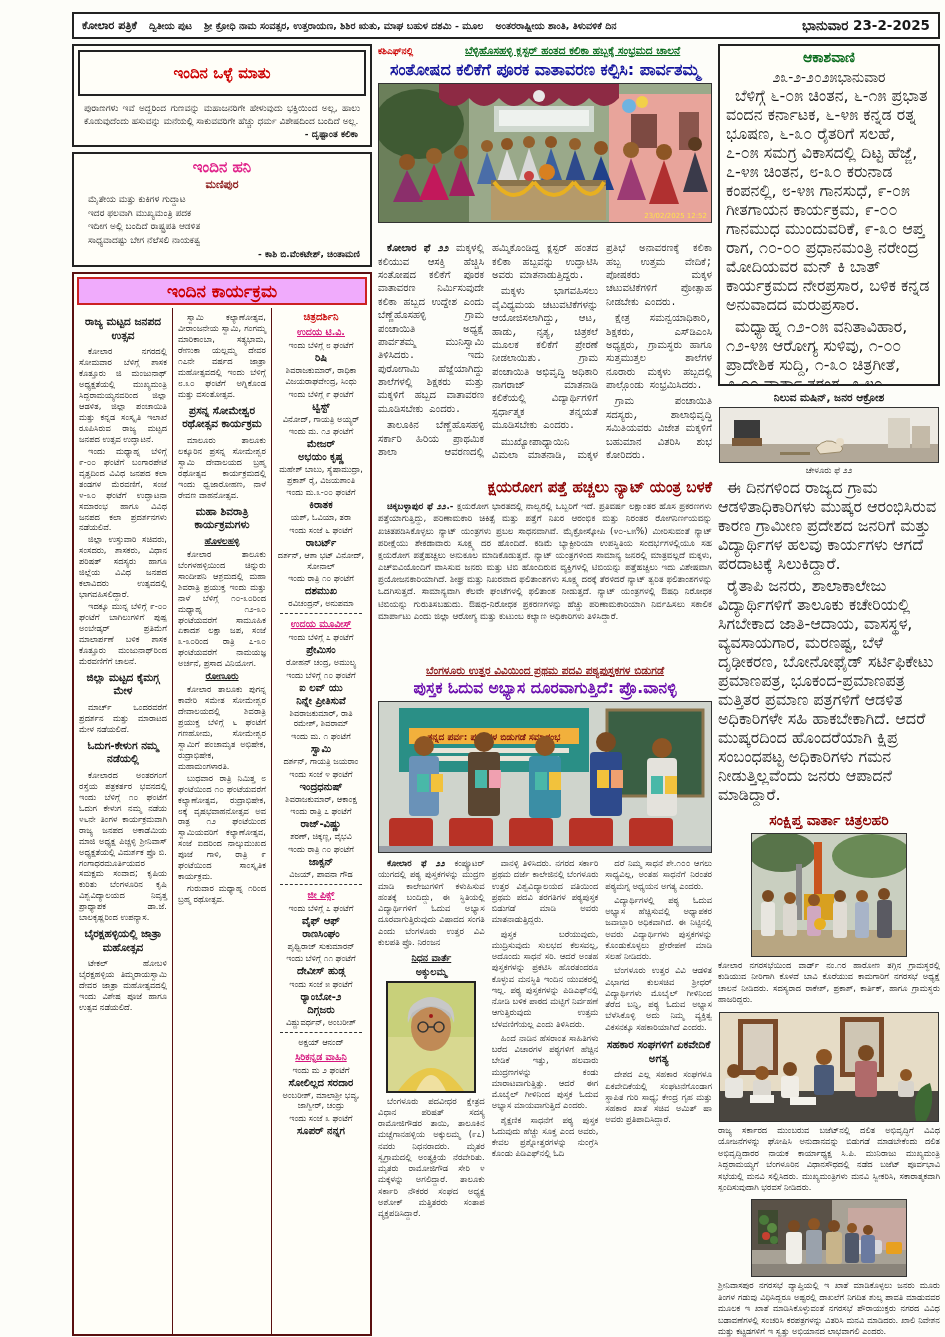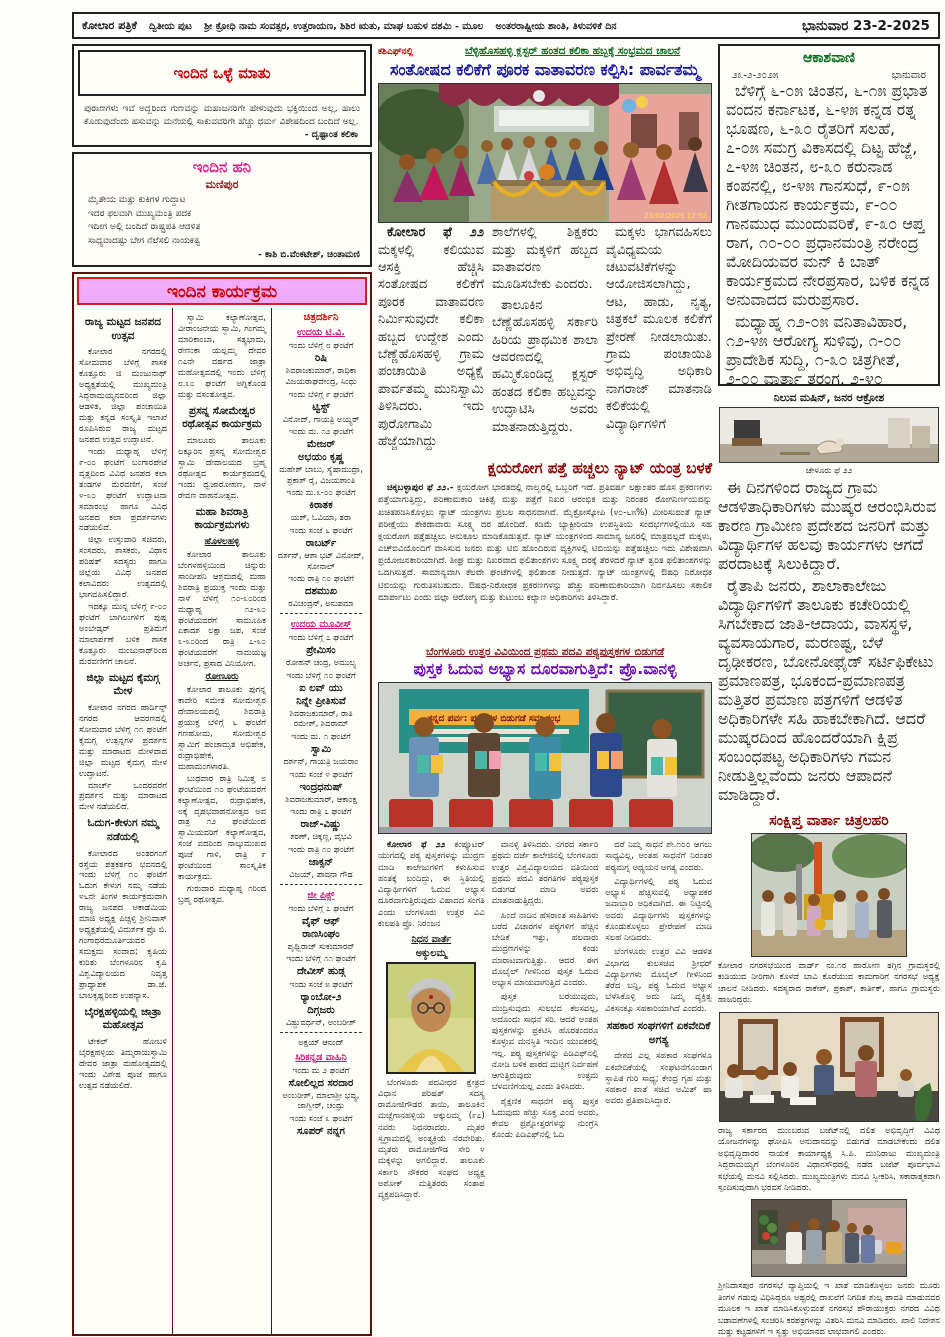--- a/index.html
+++ b/index.html
@@ -44,39 +44,39 @@
   .li-cast{font-size:8.2px;text-align:center;line-height:1.3;}
   .li-tm{font-size:8.2px;text-align:center;margin-top:2px;}
   .li-dv{border-top:1.5px dashed #333;margin:4px 3px;}
   
   .lead-top{display:flex;align-items:flex-end;gap:20px;}
   .kicker{color:#cc0000;font-size:9px;font-weight:bold;flex:none;}
   .strap{flex:1;color:#0a6b1d;font-weight:bold;font-size:10.5px;text-align:center;
          text-decoration:underline;}
   .headline{color:#14149c;font-weight:bold;font-size:16px;text-align:center;margin:3px 0 4px;line-height:1.2;}
   .photo{border:1px solid #333;display:block;}
-  .art3{column-count:3;column-gap:8px;font-size:13px;text-align:justify;line-height:1.34;
-        height:228px;overflow:hidden;margin-top:0;}
+  .art3{column-count:3;column-gap:8px;font-size:10px;text-align:justify;line-height:1.34;
+        height:228px;overflow:hidden;margin-top:19px;font-family:Liberation Mono, monospace;}
   .para{margin:0 0 3px;text-indent:9px;}
   .para b{text-indent:0;}
   .nat-head{color:#8b0000;font-weight:bold;font-size:15px;text-align:right;margin:8px 0 4px;}
   .nat-body{font-size:8.7px;text-align:justify;line-height:1.4;height:158px;overflow:hidden;}
   .book-strap{color:#8b1a1a;font-weight:bold;font-size:10.5px;text-align:center;
               text-decoration:underline;margin-top:6px;}
   .book-head{color:#6a0dad;font-weight:bold;font-size:15.5px;text-align:center;margin:2px 0 4px;}
   .b3{display:flex;gap:7px;margin-top:5px;height:452px;overflow:hidden;}
   .bcol{flex:1;font-size:8.4px;text-align:justify;line-height:1.34;overflow:hidden;}
   .obit-head{font-weight:bold;text-decoration:underline;font-size:9.5px;text-align:center;margin:4px 0 1px;}
   .obit-name{font-weight:bold;font-size:9.5px;text-align:center;margin-bottom:2px;}
   .portrait{display:block;margin:0 auto 3px;border:2px solid #222;}
   .coop-head{font-weight:bold;font-size:10.5px;text-align:center;line-height:1.35;margin:4px 0;}
   
   .akash{border:2px solid #222;background:#fffef8;padding:3px 6px;height:332px;overflow:hidden;}
   .ak-title{color:#0a6b1d;font-weight:bold;font-size:14px;text-align:center;margin-bottom:3px;}
-  .ak-date{display:flex;justify-content:space-between;font-size:10px;padding:0 6px;}
+  .ak-date{display:flex;justify-content:center;font-size:14px;padding:0 6px;}
   .np-cap{font-weight:bold;font-size:10.5px;text-align:center;margin:5px 0 3px;}
   .np-date{font-size:8.5px;text-align:center;margin:2px 0;}
   .lahari-head{color:#8b0000;font-weight:bold;font-size:14px;text-align:center;margin:8px 0 4px;}
   .lh-cap{font-size:8.3px;text-align:justify;line-height:1.38;margin:3px 0 6px;}
   .center-photo{margin:0 auto;display:block;}
 </style>
 </head>
 <body>
 
 <div class="page">
@@ -110,21 +110,20 @@
         <div class="prog">
           <div class="prog-banner">ಇಂದಿನ ಕಾರ್ಯಕ್ರಮ</div>
           <div class="prog-cols">
             <div class="pcol">
                 <div class="li-h">ರಾಜ್ಯ ಮಟ್ಟದ ಜನಪದ ಉತ್ಸವ</div>
                 <div class="li-b">ಕೋಲಾರ ನಗರದಲ್ಲಿ ಸೋಮವಾರ ಬೆಳಿಗ್ಗೆ ಶಾಸಕ ಕೊತ್ತೂರು ಜಿ ಮಂಜುನಾಥ್ ಅಧ್ಯಕ್ಷತೆಯಲ್ಲಿ ಮುಖ್ಯಮಂತ್ರಿ ಸಿದ್ದರಾಮಯ್ಯನವರಿಂದ ಜಿಲ್ಲಾ ಆಡಳಿತ, ಜಿಲ್ಲಾ ಪಂಚಾಯಿತಿ ಮತ್ತು ಕನ್ನಡ ಸಂಸ್ಕೃತಿ ಇಲಾಖೆ ರೂಪಿಸಿರುವ ರಾಜ್ಯ ಮಟ್ಟದ ಜನಪದ ಉತ್ಸವ ಉದ್ಘಾಟನೆ.</div>
                 <div class="li-b">ಇಂದು ಮಧ್ಯಾಹ್ನ ಬೆಳಿಗ್ಗೆ ೯-೦೦ ಘಂಟೆಗೆ ಬಂಗಾರಪೇಟೆ ವೃತ್ತದಿಂದ ವಿವಿಧ ಜನಪದ ಕಲಾ ತಂಡಗಳ ಮೆರವಣಿಗೆ, ಸಂಜೆ ೪-೩೦ ಘಂಟೆಗೆ ಉದ್ಘಾಟನಾ ಸಮಾರಂಭ ಹಾಗೂ ವಿವಿಧ ಜನಪದ ಕಲಾ ಪ್ರದರ್ಶನಗಳು ನಡೆಯಲಿವೆ.</div>
                 <div class="li-b">ಜಿಲ್ಲಾ ಉಸ್ತುವಾರಿ ಸಚಿವರು, ಸಂಸದರು, ಶಾಸಕರು, ವಿಧಾನ ಪರಿಷತ್ ಸದಸ್ಯರು ಹಾಗೂ ಜಿಲ್ಲೆಯ ವಿವಿಧ ಜನಪದ ಕಲಾವಿದರು ಉತ್ಸವದಲ್ಲಿ ಭಾಗವಹಿಸಲಿದ್ದಾರೆ.</div>
                 <div class="li-b">ಇದಕ್ಕೂ ಮುನ್ನ ಬೆಳಿಗ್ಗೆ ೯-೦೦ ಘಂಟೆಗೆ ಬಾಗಿಲುಗಳಿಗೆ ಪುಷ್ಪ ಅಂಬೇಡ್ಕರ್ ಪ್ರತಿಮೆಗೆ ಮಾಲಾರ್ಪಣೆ ಬಳಿಕ ಶಾಸಕ ಕೊತ್ತೂರು ಮಂಜುನಾಥ್‌ರಿಂದ ಮೆರವಣಿಗೆಗೆ ಚಾಲನೆ.</div>
                 <div class="li-h">ಜಿಲ್ಲಾ ಮಟ್ಟದ ಕೈಮಗ್ಗ ಮೇಳ</div>
-                <div class="li-b">ಕೋಲಾರ ನಗರದ ಹಾರ್ಡಿನ್ಸ್ ನಗರದ ಆವರಣದಲ್ಲಿ ಸೋಮವಾರ ಬೆಳಿಗ್ಗೆ ೧೧ ಘಂಟೆಗೆ ಕೈಮಗ್ಗ ಉತ್ಪನ್ನಗಳ ಪ್ರದರ್ಶನ ಮತ್ತು ಮಾರಾಟದ ಮೇಳವಾದ ಜಿಲ್ಲಾ ಮಟ್ಟದ ಕೈಮಗ್ಗ ಮೇಳ ಉದ್ಘಾಟನೆ.</div>
                 <div class="li-b">ಮಾರ್ಚ್ ಒಂದರವರೆಗೆ ಪ್ರದರ್ಶನ ಮತ್ತು ಮಾರಾಟದ ಮೇಳ ನಡೆಯಲಿದೆ.</div>
                 <div class="li-h">ಓದುಗ-ಕೇಳುಗ ನಮ್ಮ ನಡೆಯಲ್ಲಿ</div>
                 <div class="li-b">ಕೋಲಾರದ ಅಂತರಗಂಗೆ ರಸ್ತೆಯ ಪತ್ರಕರ್ತರ ಭವನದಲ್ಲಿ ಇಂದು ಬೆಳಿಗ್ಗೆ ೧೦ ಘಂಟೆಗೆ ಓದುಗ ಕೇಳುಗ ನಮ್ಮ ನಡೆಯ ೪೬ನೇ ತಿಂಗಳ ಕಾರ್ಯಕ್ರಮವಾಗಿ ರಾಜ್ಯ ಜನಪದ ಅಕಾಡೆಮಿಯ ಮಾಜಿ ಅಧ್ಯಕ್ಷ ಪಿಚ್ಚಳ್ಳಿ ಶ್ರೀನಿವಾಸ್ ಅಧ್ಯಕ್ಷತೆಯಲ್ಲಿ ವಿಮರ್ಶಕ ಪ್ರೊ ಬಿ. ಗಂಗಾಧರಮೂರ್ತಿಯವರ ಸಮಕ್ಷಮ ಸಂವಾದ; ಕೃಷಿಯ ಕುರಿತು ಬೆಂಗಳೂರಿನ ಕೃಷಿ ವಿಶ್ವವಿದ್ಯಾಲಯದ ನಿವೃತ್ತ ಪ್ರಾಧ್ಯಾಪಕ ಡಾ.ಜೆ. ಬಾಲಕೃಷ್ಣರಿಂದ ಉಪನ್ಯಾಸ.</div>
                 <div class="li-h">ಬೈರಕ್ಷಹಳ್ಳಿಯಲ್ಲಿ ಜಾತ್ರಾ ಮಹೋತ್ಸವ</div>
                 <div class="li-b">ಟೇಕಲ್ ಹೋಬಳಿ ಬೈರಕ್ಷಹಳ್ಳಿಯ ತಿಮ್ಮರಾಯಸ್ವಾಮಿ ದೇವರ ಜಾತ್ರಾ ಮಹೋತ್ಸವದಲ್ಲಿ ಇಂದು ವಿಶೇಷ ಪೂಜೆ ಹಾಗೂ ಉತ್ಸವ ನಡೆಯಲಿದೆ.</div>
               </div>
             <div class="pcol">
                 <div class="li-b">ಸ್ವಾಮಿ ಕಲ್ಯಾಣೋತ್ಸವ, ವೀರಾಂಜನೇಯ ಸ್ವಾಮಿ, ಗಂಗಮ್ಮ ಮಾರಿಕಾಂಬಾ, ಸತ್ಯಭಾಮ, ರೇಣುಕಾ ಯಲ್ಲಮ್ಮ ದೇವರ ೧೭ನೇ ವರ್ಷದ ಜಾತ್ರಾ ಮಹೋತ್ಸವದಲ್ಲಿ ಇಂದು ಬೆಳಿಗ್ಗೆ ೮.೩೦ ಘಂಟೆಗೆ ಅಗ್ನಿಕೊಂಡ ಮತ್ತು ವಸಂತೋತ್ಸವ.</div>
                 <div class="li-h">ಪ್ರಸನ್ನ ಸೋಮೇಶ್ವರ ರಥೋತ್ಸವ ಕಾರ್ಯಕ್ರಮ</div>
                 <div class="li-b">ಮಾಲೂರು ತಾಲೂಕು ಲಕ್ಕೂರಿನ ಪ್ರಸನ್ನ ಸೋಮೇಶ್ವರ ಸ್ವಾಮಿ ದೇವಾಲಯದ ಬ್ರಹ್ಮ ರಥೋತ್ಸವ ಕಾರ್ಯಕ್ರಮದಲ್ಲಿ ಇಂದು ಧ್ವಜಾರೋಹಣ, ನಾಳೆ ರೇವಣ ವಾಹನೋತ್ಸವ.</div>
@@ -338,22 +337,22 @@
               <circle cx="51" cy="44" r="5" fill="none" stroke="#333" stroke-width="1.5"></circle>
               <line x1="40" y1="44" x2="46" y2="44" stroke="#333" stroke-width="1.5"></line>
               <circle cx="43" cy="33" r="2" fill="#a01818"></circle>
               <path d="M10 108 Q43 62 76 108 Z" fill="#e8c84a"></path>
               <path d="M28 108 Q43 76 58 108 Z" fill="#f0e0a0"></path>
             </svg>
             <p class="para">ಬೆಂಗಳೂರು ಪದವೀಧರ ಕ್ಷೇತ್ರದ ವಿಧಾನ ಪರಿಷತ್ ಸದಸ್ಯ ರಾಮೋಜಿಗೌಡರ ತಾಯಿ, ತಾಲೂಕಿನ ಮಚ್ಚೆಗಾನಹಳ್ಳಿಯ ಅಕ್ಕುಲಮ್ಮ (೯೭) ನವರು ನಿಧನರಾದರು. ಮೃತರ ಸ್ವಗ್ರಾಮದಲ್ಲಿ ಅಂತ್ಯಕ್ರಿಯೆ ನೆರವೇರಿತು. ಮೃತರು ರಾಮೋಜಿಗೌಡ ಸೇರಿ ೪ ಮಕ್ಕಳನ್ನು ಅಗಲಿದ್ದಾರೆ. ತಾಲೂಕು ಸರ್ಕಾರಿ ನೌಕರರ ಸಂಘದ ಅಧ್ಯಕ್ಷ ಅಶೋಕ್ ಮತ್ತಿತರರು ಸಂತಾಪ ವ್ಯಕ್ತಪಡಿಸಿದ್ದಾರೆ.</p>
           </div>
           <div class="bcol">
               <p class="para">ವಾನಳ್ಳಿ ತಿಳಿಸಿದರು. ನಗರದ ಸರ್ಕಾರಿ ಪ್ರಥಮ ದರ್ಜೆ ಕಾಲೇಜಿನಲ್ಲಿ ಬೆಂಗಳೂರು ಉತ್ತರ ವಿಶ್ವವಿದ್ಯಾಲಯದ ವತಿಯಿಂದ ಪ್ರಥಮ ಪದವಿ ತರಗತಿಗಳ ಪಠ್ಯಪುಸ್ತಕ ಬಿಡುಗಡೆ ಮಾಡಿ ಅವರು ಮಾತನಾಡುತ್ತಿದ್ದರು.</p>
+              <p class="para">ಪುಸ್ತಕ ಬರೆಯುವುದು, ಮುದ್ರಿಸುವುದು ಸುಲಭದ ಕೆಲಸವಲ್ಲ, ಅದೊಂದು ಸಾಧನೆ ಸರಿ. ಆದರೆ ಅಂತಹ ಪುಸ್ತಕಗಳನ್ನು ಪ್ರಕಟಿಸಿ ಹೊರತಂದರೂ ಕೊಳ್ಳುವ ಮನಸ್ಥಿತಿ ಇಂದಿನ ಯುವಕರಲ್ಲಿ ಇಲ್ಲ. ಪಠ್ಯ ಪುಸ್ತಕಗಳನ್ನು ಪಿಡಿಎಫ್‌ನಲ್ಲಿ ನೋಡಿ ಬಳಿಕ ಪಾಠದ ಮಟ್ಟಿಗೆ ನಿರ್ವಹಣೆ ಆಗುತ್ತಿರುವುದು ಉತ್ತಮ ಬೆಳವಣಿಗೆಯಲ್ಲ ಎಂದು ತಿಳಿಸಿದರು.</p>
               <p class="para">ಹಿಂದೆ ನಾಡಿನ ಹೆಸರಾಂತ ಸಾಹಿತಿಗಳು ಬರೆದ ವಿಚಾರಗಳ ಪಠ್ಯಗಳಿಗೆ ಹೆಚ್ಚಿನ ಬೇಡಿಕೆ ಇತ್ತು, ಹಲವಾರು ಮುದ್ರಣಗಳನ್ನು ಕಂಡು ಮಾರಾಟವಾಗುತ್ತಿತ್ತು. ಆದರೆ ಈಗ ಮೊಬೈಲ್ ಗೀಳಿನಿಂದ ಪುಸ್ತಕ ಓದುವ ಅಭ್ಯಾಸ ಮಾಯವಾಗುತ್ತಿದೆ ಎಂದರು.</p>
-              <p class="para">ಪುಸ್ತಕ ಬರೆಯುವುದು, ಮುದ್ರಿಸುವುದು ಸುಲಭದ ಕೆಲಸವಲ್ಲ, ಅದೊಂದು ಸಾಧನೆ ಸರಿ. ಆದರೆ ಅಂತಹ ಪುಸ್ತಕಗಳನ್ನು ಪ್ರಕಟಿಸಿ ಹೊರತಂದರೂ ಕೊಳ್ಳುವ ಮನಸ್ಥಿತಿ ಇಂದಿನ ಯುವಕರಲ್ಲಿ ಇಲ್ಲ. ಪಠ್ಯ ಪುಸ್ತಕಗಳನ್ನು ಪಿಡಿಎಫ್‌ನಲ್ಲಿ ನೋಡಿ ಬಳಿಕ ಪಾಠದ ಮಟ್ಟಿಗೆ ನಿರ್ವಹಣೆ ಆಗುತ್ತಿರುವುದು ಉತ್ತಮ ಬೆಳವಣಿಗೆಯಲ್ಲ ಎಂದು ತಿಳಿಸಿದರು.</p>
               <p class="para">ಶೈಕ್ಷಣಿಕ ಸಾಧನೆಗೆ ಪಠ್ಯ ಪುಸ್ತಕ ಓದುವುದು ಹೆಚ್ಚು ಸೂಕ್ತ ಎಂದ ಅವರು, ಕೇವಲ ಪ್ರಶ್ನೋತ್ತರಗಳನ್ನು ನುಂಗ್ರೆಸಿ ಕೊಂಡು ಪಿಡಿಎಫ್‌ನಲ್ಲಿ ಓದಿ</p>
             </div>
           <div class="bcol">
             <div>
                 <p class="para">ದರೆ ನಿಮ್ಮ ಸಾಧನೆ ಶೇ.೧೦೦ ಆಗಲು ಸಾಧ್ಯವಿಲ್ಲ, ಅಂತಹ ಸಾಧನೆಗೆ ನಿರಂತರ ಪಠ್ಯಮಗ್ನ ಅಧ್ಯಯನ ಅಗತ್ಯ ಎಂದರು.</p>
                 <p class="para">ವಿದ್ಯಾರ್ಥಿಗಳಲ್ಲಿ ಪಠ್ಯ ಓದುವ ಅಭ್ಯಾಸ ಹೆಚ್ಚಿಸುವಲ್ಲಿ ಅಧ್ಯಾಪಕರ ಜವಾಬ್ದಾರಿ ಅಧಿಕವಾಗಿದೆ. ಈ ನಿಟ್ಟಿನಲ್ಲಿ ಅವರು ವಿದ್ಯಾರ್ಥಿಗಳು ಪುಸ್ತಕಗಳನ್ನು ಕೊಂಡುಕೊಳ್ಳಲು ಪ್ರೇರೇಪಣೆ ಮಾಡಿ ಸಲಹೆ ನೀಡಿದರು.</p>
                 <p class="para">ಬೆಂಗಳೂರು ಉತ್ತರ ವಿವಿ ಆಡಳಿತ ವಿಭಾಗದ ಕುಲಸಚಿವ ಶ್ರೀಧರ್ ವಿದ್ಯಾರ್ಥಿಗಳು ಮೊಬೈಲ್ ಗೀಳಿನಿಂದ ತೆರೆದ ಬನ್ನಿ, ಪಠ್ಯ ಓದುವ ಅಭ್ಯಾಸ ಬೆಳೆಸಿಕೊಳ್ಳಿ ಅದು ನಿಮ್ಮ ವ್ಯಕ್ತಿತ್ವ ವಿಕಸನಕ್ಕೂ ಸಹಕಾರಿಯಾಗಿದೆ ಎಂದರು.</p>
               </div>
             <div class="coop-head">ಸಹಕಾರ ಸಂಘಗಳಿಗೆ ಏಕವೇದಿಕೆ ಅಗತ್ಯ</div>
             <div>

